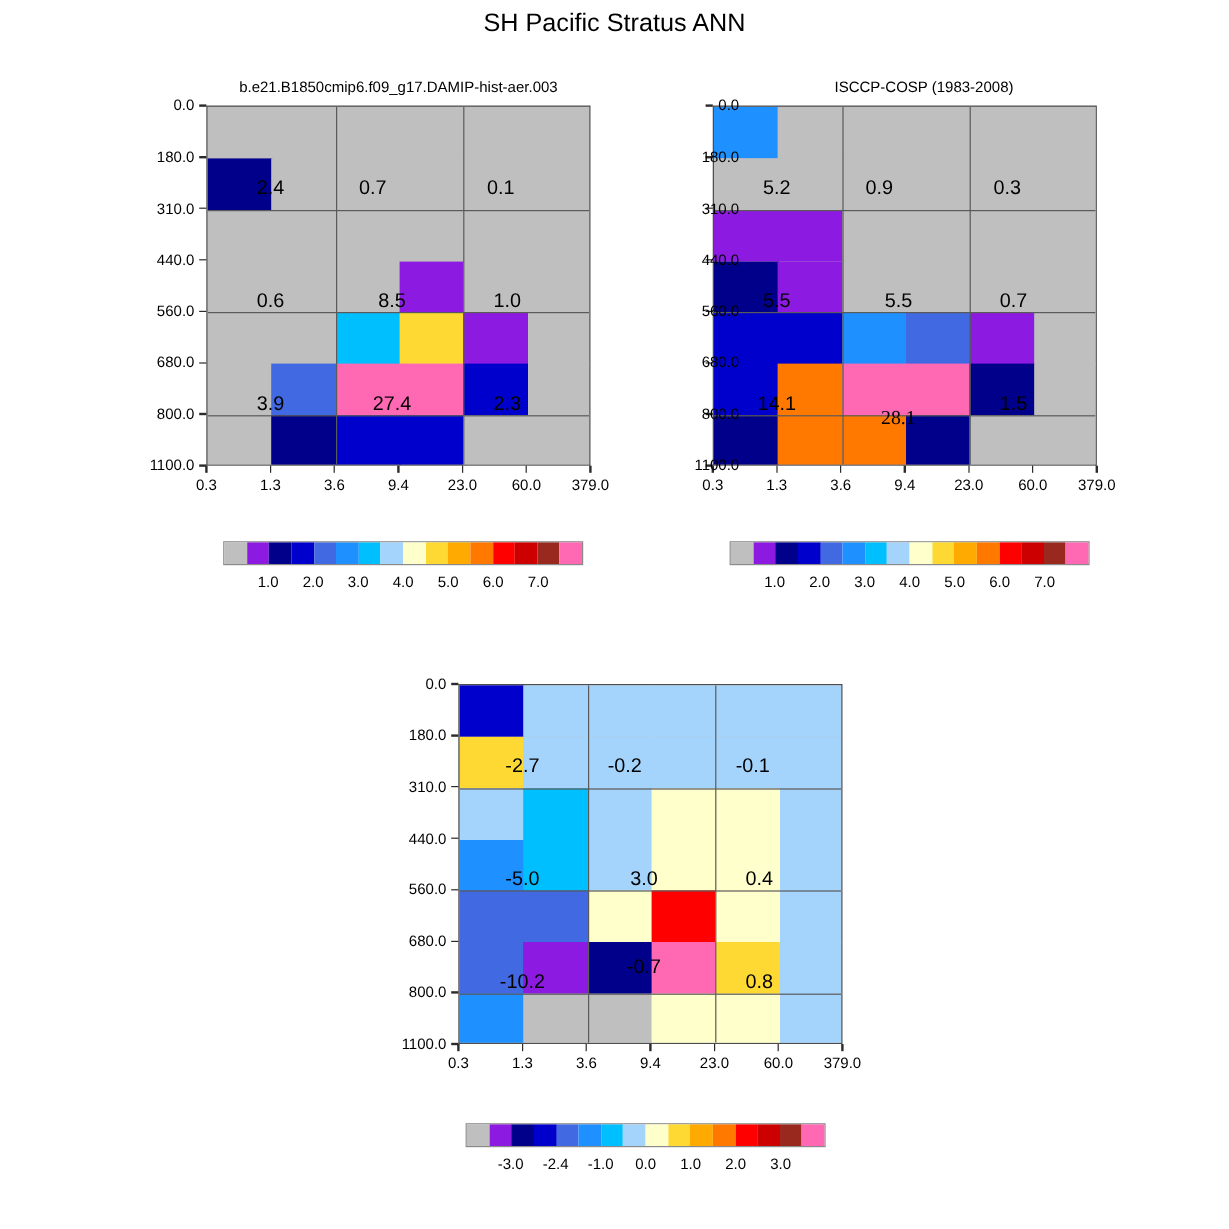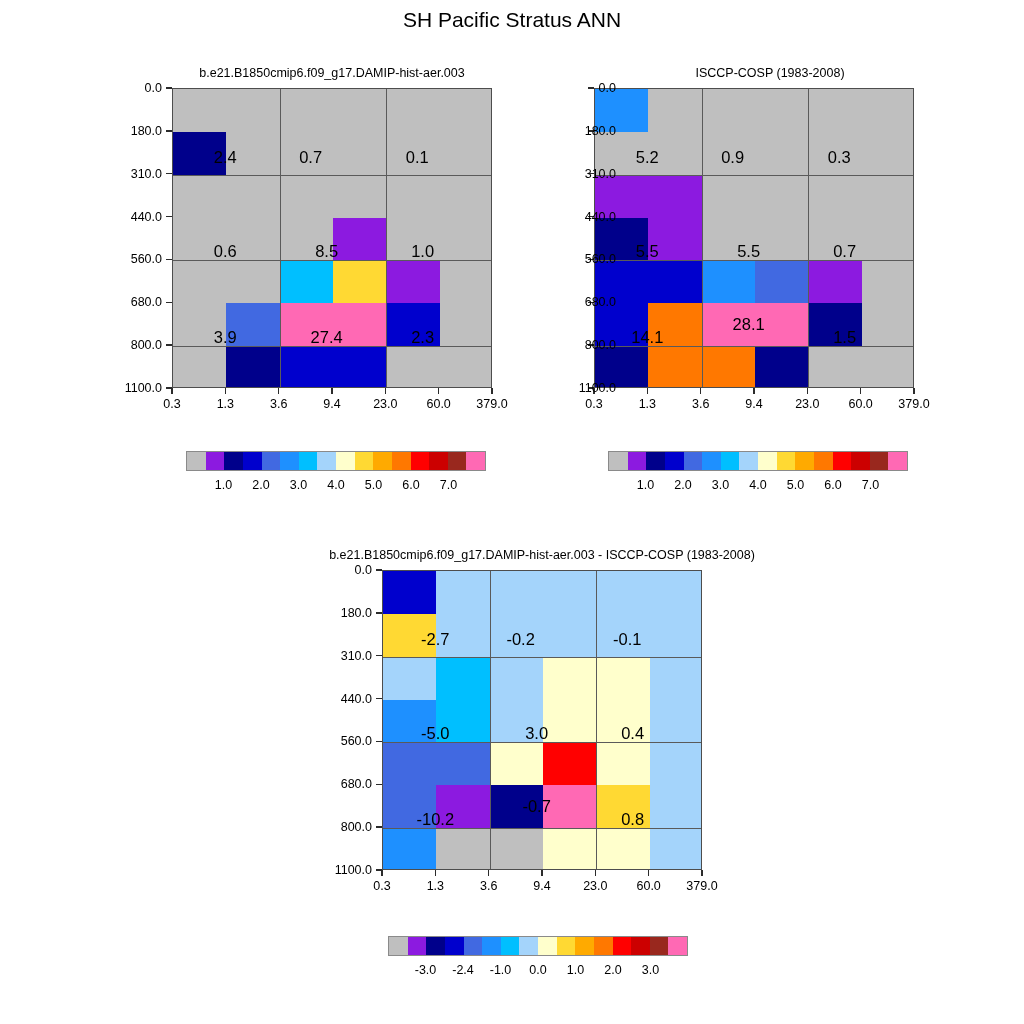--- a/index.html
+++ b/index.html
@@ -227,21 +227,21 @@
         <div class="grid-h" style="top: 171.429px;"></div>
         <div class="grid-h" style="top: 257.143px;"></div>
       </div>
       <div class="annot" style="left: 53.3333px; top: 68.5714px;">5.2</div>
       <div class="annot" style="left: 138.667px; top: 68.5714px;">0.9</div>
       <div class="annot" style="left: 245.333px; top: 68.5714px;">0.3</div>
       <div class="annot" style="left: 53.3333px; top: 162.857px;">5.5</div>
       <div class="annot" style="left: 154.667px; top: 162.857px;">5.5</div>
       <div class="annot" style="left: 250.667px; top: 162.857px;">0.7</div>
       <div class="annot" style="left: 53.3333px; top: 248.571px;">14.1</div>
-      <div class="annot" style="left: 154.667px; top: 236px;">28.1</div>
+      <div class="annot" style="left: 154.667px; top: 260px; font-family: Liberation Serif, serif;">28.1</div>
       <div class="annot" style="left: 250.667px; top: 248.571px;">1.5</div>
       <div class="tick-x" style="left: -0.7px; top: 300px;"></div>
       <div class="lbl-x" style="left: 0px; top: 309px;">0.3</div>
       <div class="tick-x" style="left: 52.6333px; top: 300px;"></div>
       <div class="lbl-x" style="left: 53.3333px; top: 309px;">1.3</div>
       <div class="tick-x" style="left: 105.967px; top: 300px;"></div>
       <div class="lbl-x" style="left: 106.667px; top: 309px;">3.6</div>
       <div class="tick-x" style="left: 159.3px; top: 300px;"></div>
       <div class="lbl-x" style="left: 160px; top: 309px;">9.4</div>
       <div class="tick-x" style="left: 212.633px; top: 300px;"></div>
@@ -288,21 +288,20 @@
       </div>
       <div class="cbar-lbl" style="left: 37.5px; top: 27px;">1.0</div>
       <div class="cbar-lbl" style="left: 75px; top: 27px;">2.0</div>
       <div class="cbar-lbl" style="left: 112.5px; top: 27px;">3.0</div>
       <div class="cbar-lbl" style="left: 150px; top: 27px;">4.0</div>
       <div class="cbar-lbl" style="left: 187.5px; top: 27px;">5.0</div>
       <div class="cbar-lbl" style="left: 225px; top: 27px;">6.0</div>
       <div class="cbar-lbl" style="left: 262.5px; top: 27px;">7.0</div>
     </div>
     <div class="panel" style="left: 382px; top: 570px; width: 320px; height: 300px;">
-      <div class="panel-title" style="top: -22px; width: max-content;">b.e21.B1850cmip6.f09_g17.DAMIP-hist-aer.003 - ISCCP-COSP (1983-2008)</div>
       <div class="plot" style="left: 0px; top: 0px; width: 320px; height: 300px;">
         <div class="cell" style="left: 0px; top: 0px; width: 53.9333px; height: 43.4571px; background: rgb(0, 0, 205);"></div>
         <div class="cell" style="left: 53.3333px; top: 0px; width: 53.9333px; height: 43.4571px; background: rgb(164, 212, 251);"></div>
         <div class="cell" style="left: 106.667px; top: 0px; width: 53.9333px; height: 43.4571px; background: rgb(164, 212, 251);"></div>
         <div class="cell" style="left: 160px; top: 0px; width: 53.9333px; height: 43.4571px; background: rgb(164, 212, 251);"></div>
         <div class="cell" style="left: 213.333px; top: 0px; width: 53.9333px; height: 43.4571px; background: rgb(164, 212, 251);"></div>
         <div class="cell" style="left: 266.667px; top: 0px; width: 53.9333px; height: 43.4571px; background: rgb(164, 212, 251);"></div>
         <div class="cell" style="left: 0px; top: 42.8571px; width: 53.9333px; height: 43.4571px; background: rgb(255, 217, 51);"></div>
         <div class="cell" style="left: 53.3333px; top: 42.8571px; width: 53.9333px; height: 43.4571px; background: rgb(164, 212, 251);"></div>
         <div class="cell" style="left: 106.667px; top: 42.8571px; width: 53.9333px; height: 43.4571px; background: rgb(164, 212, 251);"></div>

